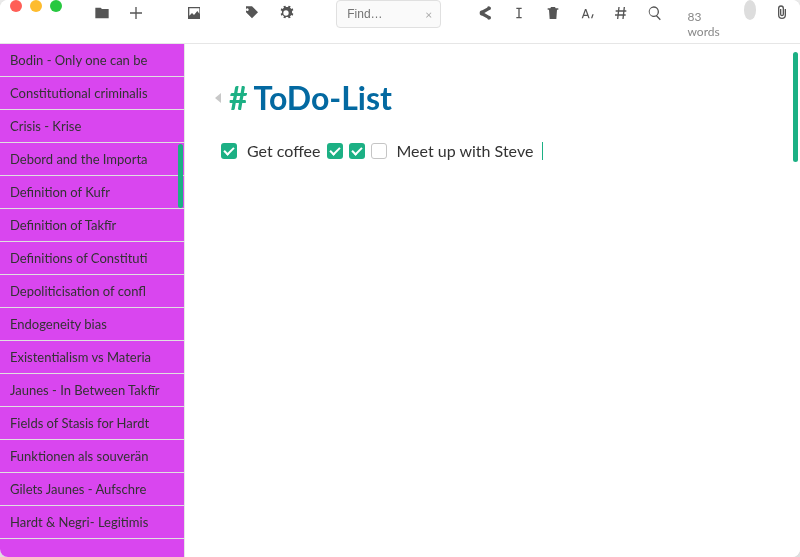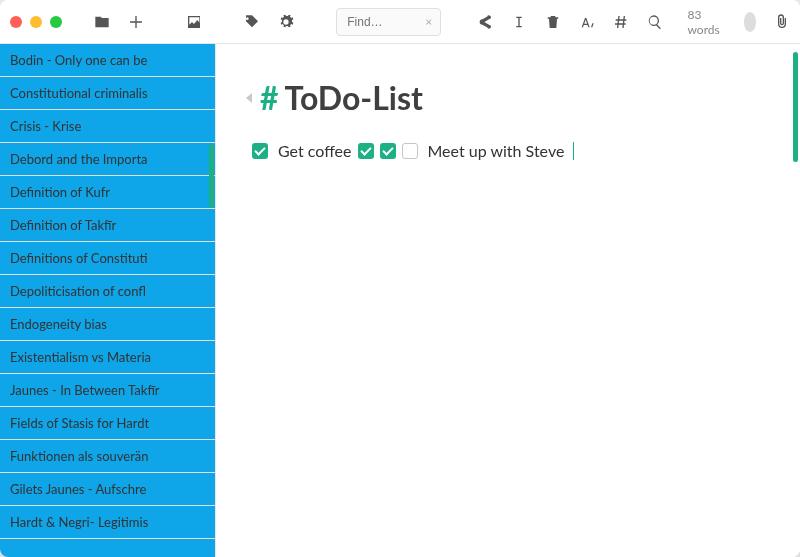--- a/index.html
+++ b/index.html
@@ -5,47 +5,47 @@
   * { box-sizing: border-box; }
   html,body { margin:0; padding:0; font-family: 'Segoe UI', 'Lato', Helvetica, Arial, sans-serif; background:#f5f5f5; }
   .window {
     width:800px; height:557px; margin:0; background:#fff;
     border-radius:8px; box-shadow: 0 5px 25px rgba(0,0,0,0.25);
     display:flex; flex-direction:column; overflow:hidden; position:relative;
   }
   
   .toolbar {
     height:44px; background:#fff; border-bottom:1px solid #e6e6e6;
-    display:flex; align-items:center; padding:0 10px; gap:18px;
+    display:flex; padding:0 10px; gap:18px;
   }
   .traffic { display:flex; gap:8px; margin-right:14px; }
   .dot { width:12px; height:12px; border-radius:50%; }
   .dot.red{background:#ff5f57;} .dot.yellow{background:#febc2e;} .dot.green{background:#28c840;}
   .tbtn {
     width:26px; height:26px; display:flex; align-items:center; justify-content:center;
     color:#555; border-radius:4px; cursor:pointer;
   }
   .tbtn svg{width:16px;height:16px;fill:#555;}
   .spacer{flex:0 0 6px;}
   .searchbox {
     display:flex; align-items:center; background:#fafafa; border:1px solid #e0e0e0;
     border-radius:4px; height:28px; padding:0 8px; width:120px;
   }
   .searchbox input{
     border:none; outline:none; background:transparent; font-size:12px; color:#888; width:80px;
   }
   .searchbox .clear{color:#aaa;font-size:12px;cursor:pointer;}
   .flex-spacer{flex:1;}
-  .wordcount{font-size:12px;color:#888;padding:0 6px;}
+  .wordcount{font-size:12px;color:#888;padding:0 6px;margin-top:9px;}
   .avatar{width:20px;height:20px;border-radius:50%;background:#ddd;}
   
   .body { flex:1; display:flex; overflow:hidden; }
   
   .sidebar {
-    width:216px; background:#0ea5e9; border-right:1px solid #e6e6e6;
+    width:185px; background:#d946ef; border-right:1px solid #e6e6e6;
     overflow:hidden; position:relative;
   }
   .sidebar-inner{display:flex;flex-direction:column;}
   .file-item {
     font-size:13px; color:#333; padding:8px 10px; border-bottom:1px solid #e0e0e0;
     white-space:nowrap; overflow:hidden; text-overflow:clip; cursor:pointer;
   }
   .sidebar-scroll {
     position:absolute; right:1px; top:100px; width:5px; height:64px;
     background:#1cb084; border-radius:3px;
@@ -58,21 +58,21 @@
   .editor-scroll{
     position:absolute; right:2px; top:8px; width:5px; height:110px;
     background:#1cb084; border-radius:3px;
   }
   .hline { display:flex; align-items:center; gap:6px; }
   .fold-caret{
     width:0;height:0;border-top:5px solid transparent;border-bottom:5px solid transparent;
     border-right:6px solid #c8c8c8; transform:rotate(0deg); margin-right:2px;
   }
   .hash{ color:#1cb084; font-size:32px; font-weight:700; }
-  .htitle{ font-size:32px; font-weight:700; color:#404040; }
+  .htitle{ font-size:32px; font-weight:700; color:#0369a1; }
   .tasks { margin-top:24px; display:flex; flex-direction:row; gap:6px; margin-left:6px;}
   .task { display:flex; align-items:center; gap:10px; font-size:16px; color:#333;}
   .chk {
     width:16px; height:16px; border-radius:3px; display:flex; align-items:center; justify-content:center;
     flex-shrink:0;
   }
   .chk.done{ background:#1cb084; }
   .chk.done::after{
     content:""; width:4px; height:8px; border:solid #fff; border-width:0 2px 2px 0;
     transform:rotate(45deg); margin-top:-2px;

